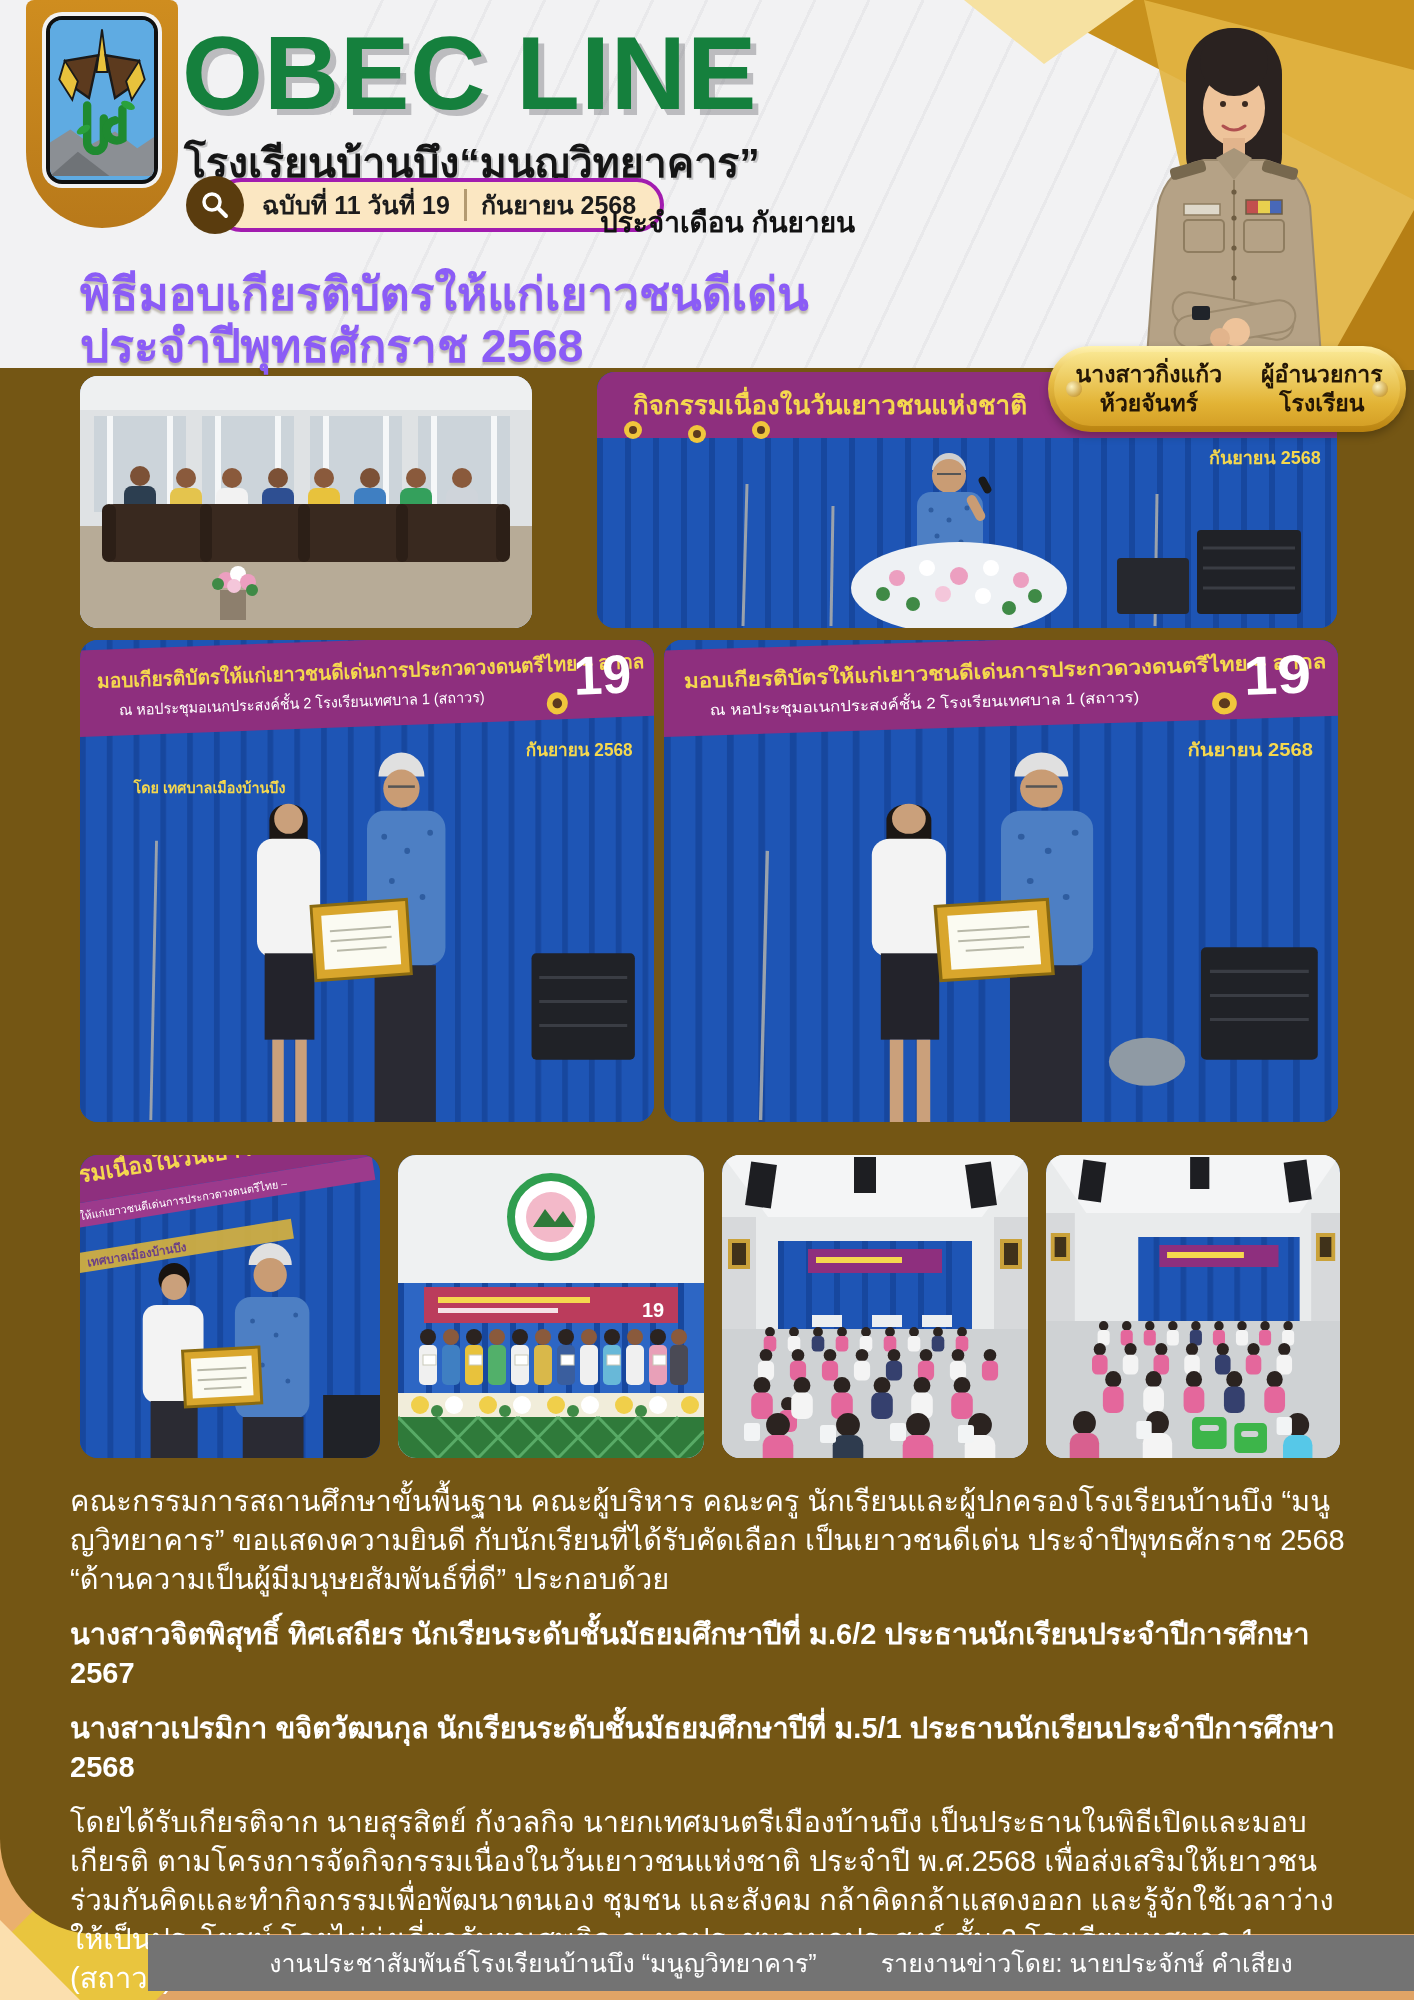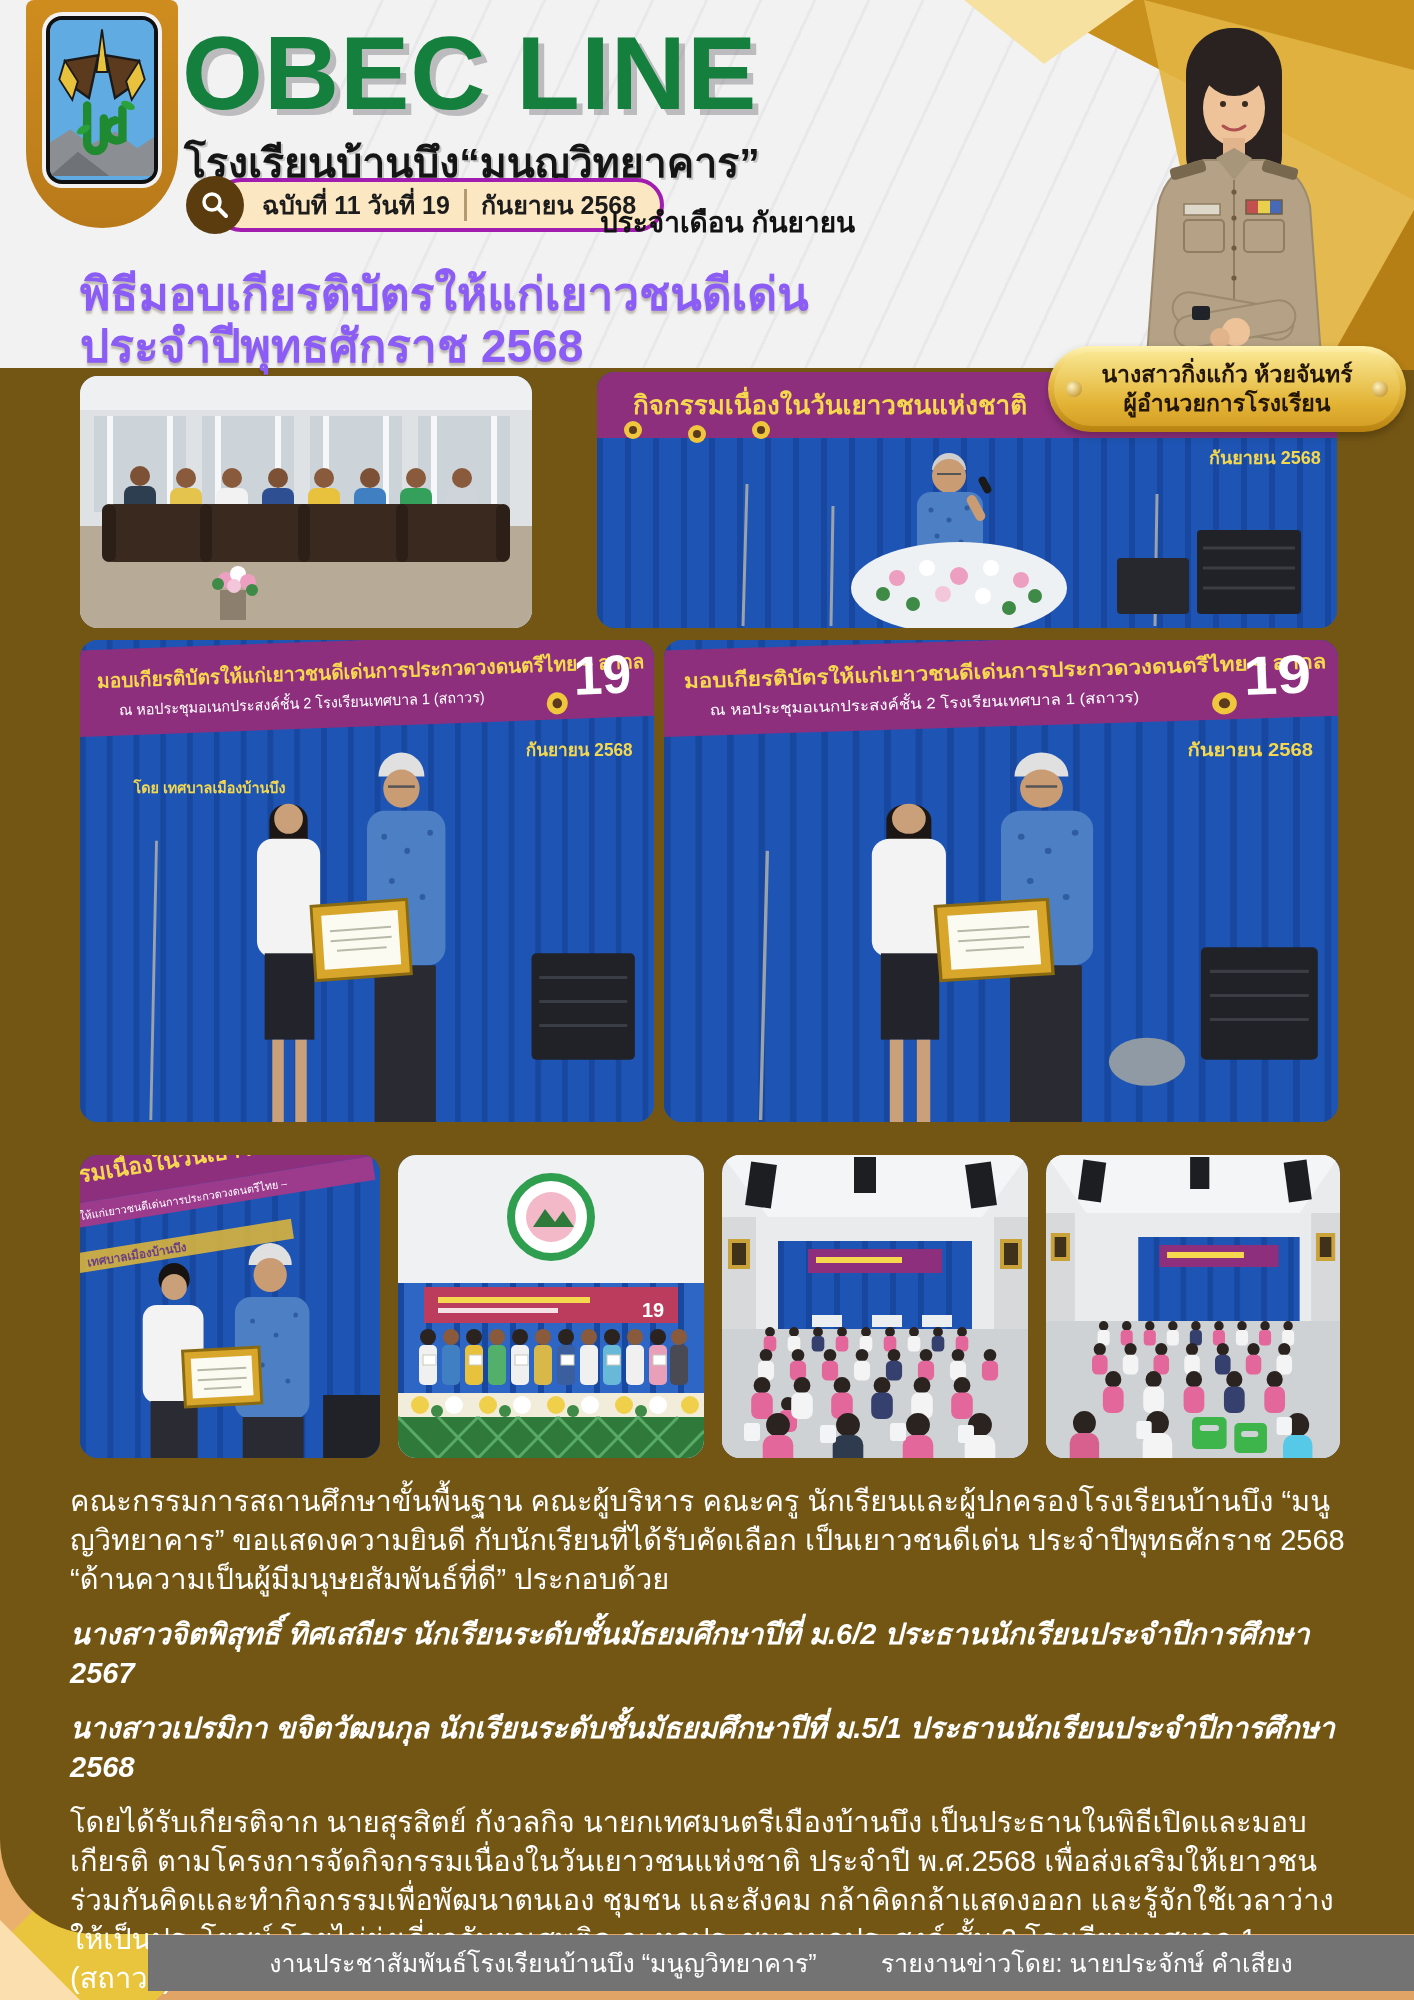--- a/index.html
+++ b/index.html
@@ -72,21 +72,21 @@
   .director-photo { right:0; top:0; width:480px; height:370px; z-index:2; overflow:hidden; }
   .director-plaque {
     left:1048px; top:346px; width:358px; height:86px; z-index:7;
     border-radius:44px; padding:6px;
     background:linear-gradient(180deg,#fff3b0,#e7bd46 40%,#b9820f);
     box-shadow:0 4px 8px rgba(0,0,0,.25);
   }
   .plaque-inner {
     width:100%; height:100%; border-radius:38px; position:relative;
     background:linear-gradient(180deg,#f9e690,#e2b335 70%,#d5a026);
-    display:flex; flex-direction:column; align-items:center; justify-content:center;
+    display:flex; align-items:center; justify-content:center;
     font-size:23px; font-weight:800; color:#241605; line-height:29px; text-align:center;
   }
   .rivet { position:absolute; width:16px; height:16px; border-radius:50%;
     background:radial-gradient(circle at 35% 35%,#fdf3c0,#b9820f); top:50%; margin-top:-8px; }
   .rivet.l { left:12px; } .rivet.r { right:12px; }
 
   
   .photo { position:absolute; border-radius:18px; overflow:hidden; z-index:4; background:#1e55b5; }
   .photo svg { display:block; width:100%; height:100%; }
   .ph-r1a { left:80px;  top:376px;  width:452px; height:252px; }
@@ -94,21 +94,21 @@
   .ph-r2a { left:80px;  top:640px;  width:574px; height:482px; }
   .ph-r2b { left:664px; top:640px;  width:674px; height:482px; }
   .ph-r3a { left:80px;  top:1155px; width:300px; height:303px; }
   .ph-r3b { left:398px; top:1155px; width:306px; height:303px; }
   .ph-r3c { left:722px; top:1155px; width:306px; height:303px; }
   .ph-r3d { left:1046px;top:1155px; width:294px; height:303px; }
 
   
   .body-text { left:54px; top:1466px; width:1308px; z-index:5; color:#ffffff; font-size:29px; line-height:39px; }
   .body-text p { margin:16px; font-weight:400; }
-  .body-text p.bold { font-weight:800;font-style:italic; }
+  .body-text p.bold { font-weight:800; }
   svg text { font-family:"Liberation Sans","DejaVu Sans",sans-serif; }
 </style>
 </head>
 <body>
 
 <div class="abs bottom-bg"></div>
 <div class="abs diamond diamond-tan"></div>
 <div class="abs diamond diamond-yellow"></div>
 <div class="abs diamond diamond-cream"></div>
 <div class="abs main-panel"></div>

